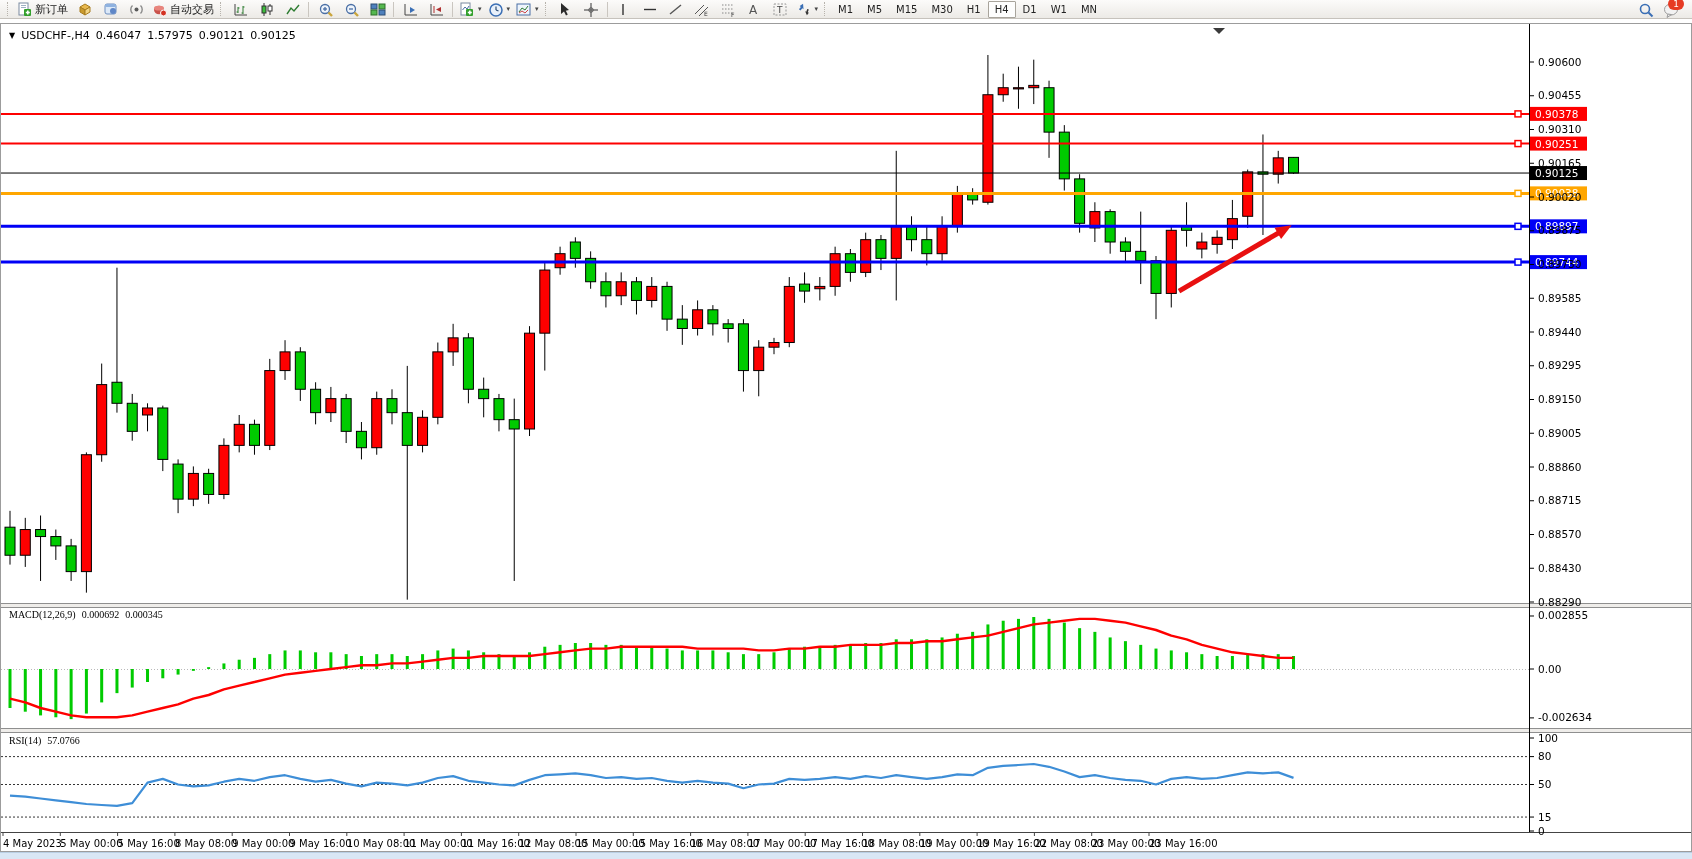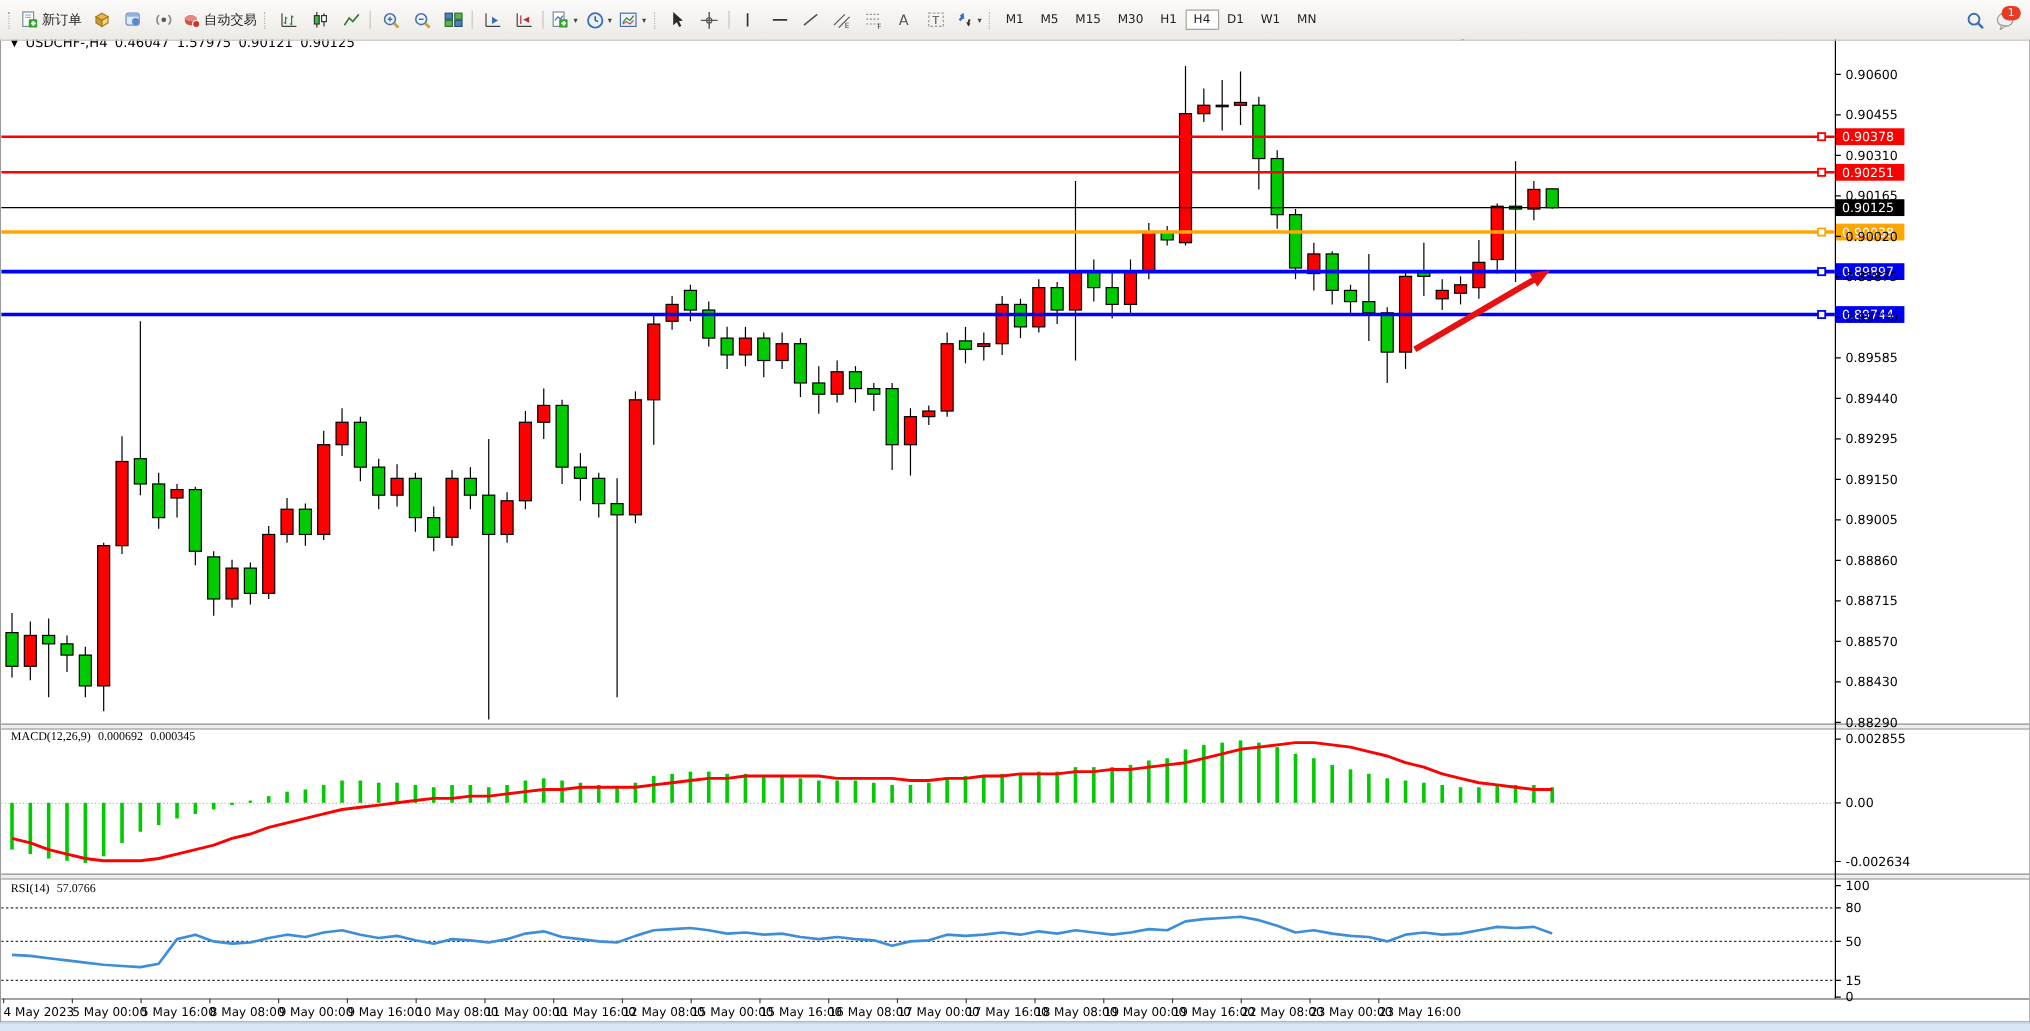--- a/index.html
+++ b/index.html
@@ -1,18 +1,18 @@
 <!DOCTYPE html>
 <html><head>
 <meta charset="utf-8">
 <style>
   html,body{margin:0;padding:0;background:#fff;width:1692px;height:859px;overflow:hidden;
     font-family:"DejaVu Sans","Liberation Sans",sans-serif;}
   
-  #toolbar{position:absolute;top:0;left:0;width:1692px;height:34px;
+  #toolbar{position:absolute;top:0;left:0;width:1692px;height:19px;
     background:linear-gradient(#fcfbfa,#eceae6);border-bottom:1px solid #c6c2bc;
     display:flex;align-items:center;padding-left:4px;box-sizing:border-box;z-index:20;}
   .tbtn{height:20px;min-width:20px;display:flex;align-items:center;justify-content:center;
     gap:3px;padding:0 3px;cursor:default;}
   .tlabel{font-size:11px;color:#1a1a1a;white-space:nowrap;}
   .thandle{width:3px;height:14px;border-left:1px dotted #b7b3ac;margin:0 3px;}
   .tsep{width:1px;height:15px;background:#cac6c0;margin:0 3px;}
   .ticon{width:15px;height:15px;position:relative;display:inline-block;}
   .tf-btn{font-size:10px;color:#222;padding:2px 6px;border:1px solid transparent;border-radius:1px;}
   .tf-btn.active{background:#fdfdfd;border:1px solid #a8a49c;}

